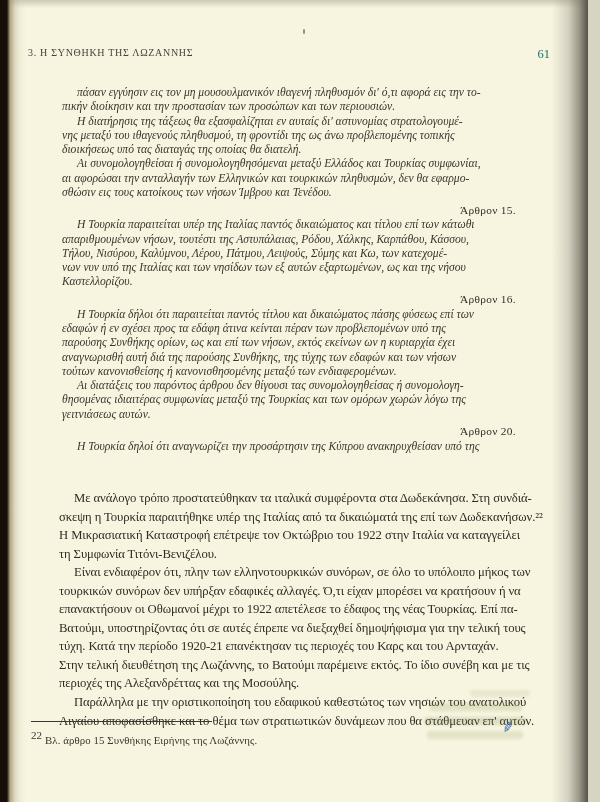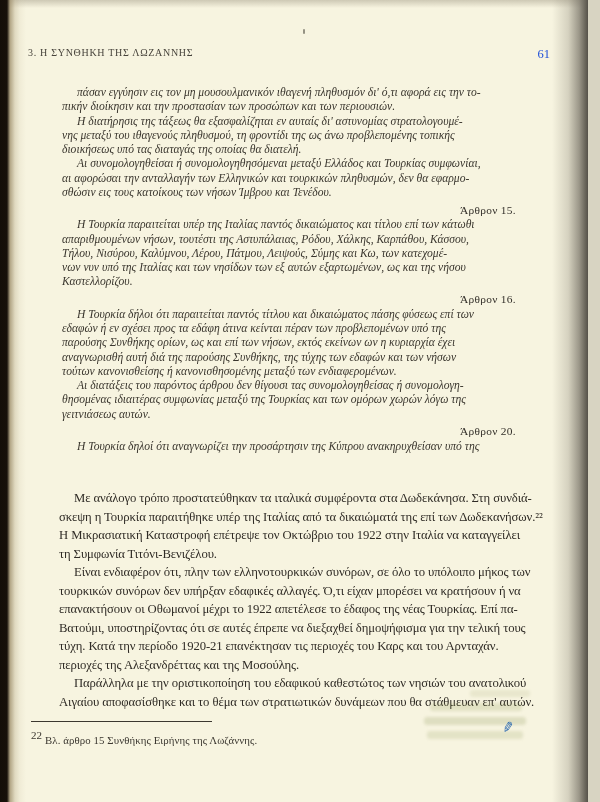--- a/index.html
+++ b/index.html
@@ -14,21 +14,21 @@
   .edge-right{position:absolute;right:0;top:0;width:36px;height:100%;z-index:5;pointer-events:none;
     background:linear-gradient(to right,rgba(120,115,100,0) 0%,rgba(150,145,130,.35) 45%,
                rgba(125,120,108,.75) 75%,#6b675c 92%,#56524a 100%);}
   .edge-top{position:absolute;left:0;top:0;width:100%;height:8px;z-index:4;pointer-events:none;
     background:linear-gradient(to bottom,rgba(110,100,80,.30),rgba(0,0,0,0));}
 
   
   .running-head{position:absolute;top:47px;left:28px;right:38px;height:16px;
     font-size:10px;letter-spacing:.7px;color:#47433b;}
   .running-head .title{float:left;}
-  .running-head .pagenum{float:right;font-size:12.5px;letter-spacing:0;color:#1d4ed8;}
+  .running-head .pagenum{float:right;font-size:12.5px;letter-spacing:0;color:#0f766e;}
 
   
   .quote-block{position:absolute;top:86px;left:62px;width:454px;
     font-style:italic;font-size:11.6px;line-height:14.25px;color:#3a362e;}
   .quote-block .article-heading{font-style:normal;text-align:right;font-size:11.4px;
     letter-spacing:.3px;padding:2.5px 0 1.5px 0;color:#332f29;}
   .quote-block .line{white-space:nowrap;}
   .quote-block .line.indent{padding-left:15px;}
 
   
@@ -122,20 +122,21 @@
         <div class="line">σκεψη η Τουρκία παραιτήθηκε υπέρ της Ιταλίας από τα δικαιώματά της επί των Δωδεκανήσων.²²</div>
         <div class="line">Η Μικρασιατική Καταστροφή επέτρεψε τον Οκτώβριο του 1922 στην Ιταλία να καταγγείλει</div>
         <div class="line">τη Συμφωνία Τιτόνι-Βενιζέλου.</div>
       </div>
       <div class="para">
         <div class="line indent">Είναι ενδιαφέρον ότι, πλην των ελληνοτουρκικών συνόρων, σε όλο το υπόλοιπο μήκος των</div>
         <div class="line">τουρκικών συνόρων δεν υπήρξαν εδαφικές αλλαγές. Ό,τι είχαν μπορέσει να κρατήσουν ή να</div>
         <div class="line">επανακτήσουν οι Οθωμανοί μέχρι το 1922 απετέλεσε το έδαφος της νέας Τουρκίας. Επί πα-</div>
         <div class="line">Βατούμι, υποστηρίζοντας ότι σε αυτές έπρεπε να διεξαχθεί δημοψήφισμα για την τελική τους</div>
         <div class="line">τύχη. Κατά την περίοδο 1920-21 επανέκτησαν τις περιοχές του Καρς και του Αρνταχάν.</div>
+        <div class="line">Στην τελική διευθέτηση της Λωζάννης, το Βατούμι παρέμεινε εκτός. Το ίδιο συνέβη και με τις</div>
         <div class="line">περιοχές της Αλεξανδρέττας και της Μοσούλης.</div>
       </div>
       <div class="para">
         <div class="line indent">Παράλληλα με την οριστικοποίηση του εδαφικού καθεστώτος των νησιών του ανατολικού</div>
         <div class="line">Αιγαίου αποφασίσθηκε και το θέμα των στρατιωτικών δυνάμεων που θα στάθμευαν επ' αυτών.</div>
       </div>
     </div>
 
   <div class="footnote-rule"></div>
   <div class="footnote"><sup>22</sup><span> Βλ. άρθρο 15 Συνθήκης Ειρήνης της Λωζάννης.</span></div>

